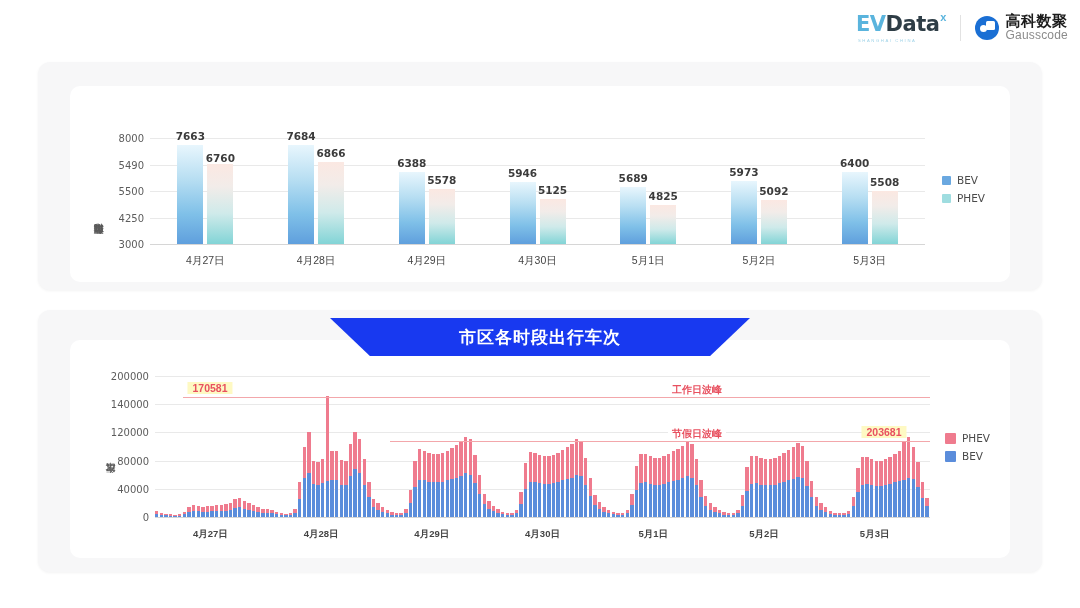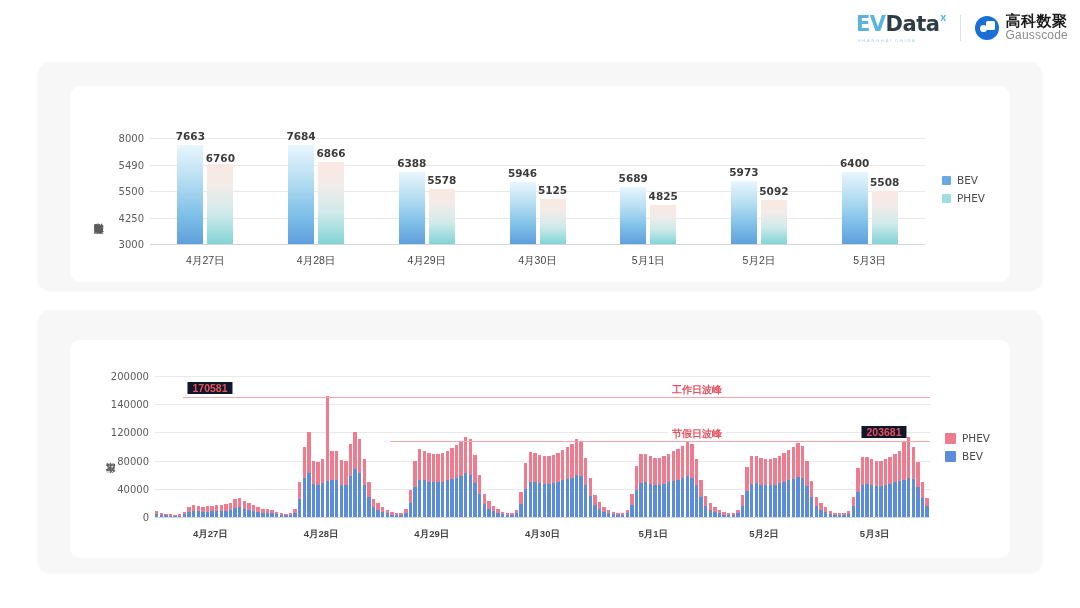--- a/index.html
+++ b/index.html
@@ -77,21 +77,21 @@
   .legend { position: absolute; display: flex; flex-direction: column; gap: 6px; }
   .legend-item { display: flex; align-items: center; gap: 6px; }
   .legend-swatch { width: 9px; height: 9px; border-radius: 1px; }
   .legend-label { font-size: 10.5px; color: #4a4a4a; font-family: "DejaVu Sans", sans-serif; }
 
   
   .sbar { position: absolute; bottom: 0; display: flex; flex-direction: column; justify-content: flex-end; }
   .sbar .seg-phev { background: #ef7b8e; width: 100%; }
   .sbar .seg-bev  { background: #5b8ddb; width: 100%; }
   .annot-line { position: absolute; height: 1.6px; background: #f3a7ab; }
-  .annot-text { position: absolute; font-size: 10.5px; color: #e8505f; font-weight: 700; white-space: nowrap; transform: translateX(-50%); background: #0f172a; padding: 0 5px; }
+  .annot-text { position: absolute; font-size: 10.5px; color: #e8505f; font-weight: 700; white-space: nowrap; transform: translateX(-50%); background: #fef9c3; padding: 0 5px; }
   .peak-text { position: absolute; font-size: 10px; color: #e8505f; font-weight: 700; white-space: nowrap; transform: translateX(-50%); background: #ffffff; padding: 0 4px; }
 </style>
 </head>
 <body>
 
 <div id="root">
 
   <div class="logo-bar">
     <div class="logo-evdata">
       <div class="logo-evdata-row">
@@ -168,20 +168,21 @@
         </div>
         <div class="legend-item">
           <div class="legend-swatch" style="background: rgb(159, 221, 224);"></div>
           <div class="legend-label">PHEV</div>
         </div>
       </div>
     </div>
 
   <div class="panel-outer" style="left:38px; top:310px; width:1004px; height:262px;"></div>
   <div class="panel-inner" style="left:70px; top:340px; width:940px; height:218px;"></div>
+  <div class="ribbon" style="left:330px; top:318px; width:420px;">市区各时段出行车次</div>
 
   <div class="c1-wrap" style="left:0; top:0; width:1080px; height:608px;" id="chart2">
       <div class="axis-label-y" style="left: 104px; top: 411px; height: 70px;">出行车次</div>
       <div class="axisline" style="left: 155px; width: 775px; top: 517px;"></div>
       <div class="ytick" style="top: 517px; left: 99px; width: 50px;">0</div>
       <div class="gridline" style="left: 155px; width: 775px; top: 489px;"></div>
       <div class="ytick" style="top: 488.8px; left: 99px; width: 50px;">40000</div>
       <div class="gridline" style="left: 155px; width: 775px; top: 461px;"></div>
       <div class="ytick" style="top: 460.6px; left: 99px; width: 50px;">80000</div>
       <div class="gridline" style="left: 155px; width: 775px; top: 432px;"></div>

